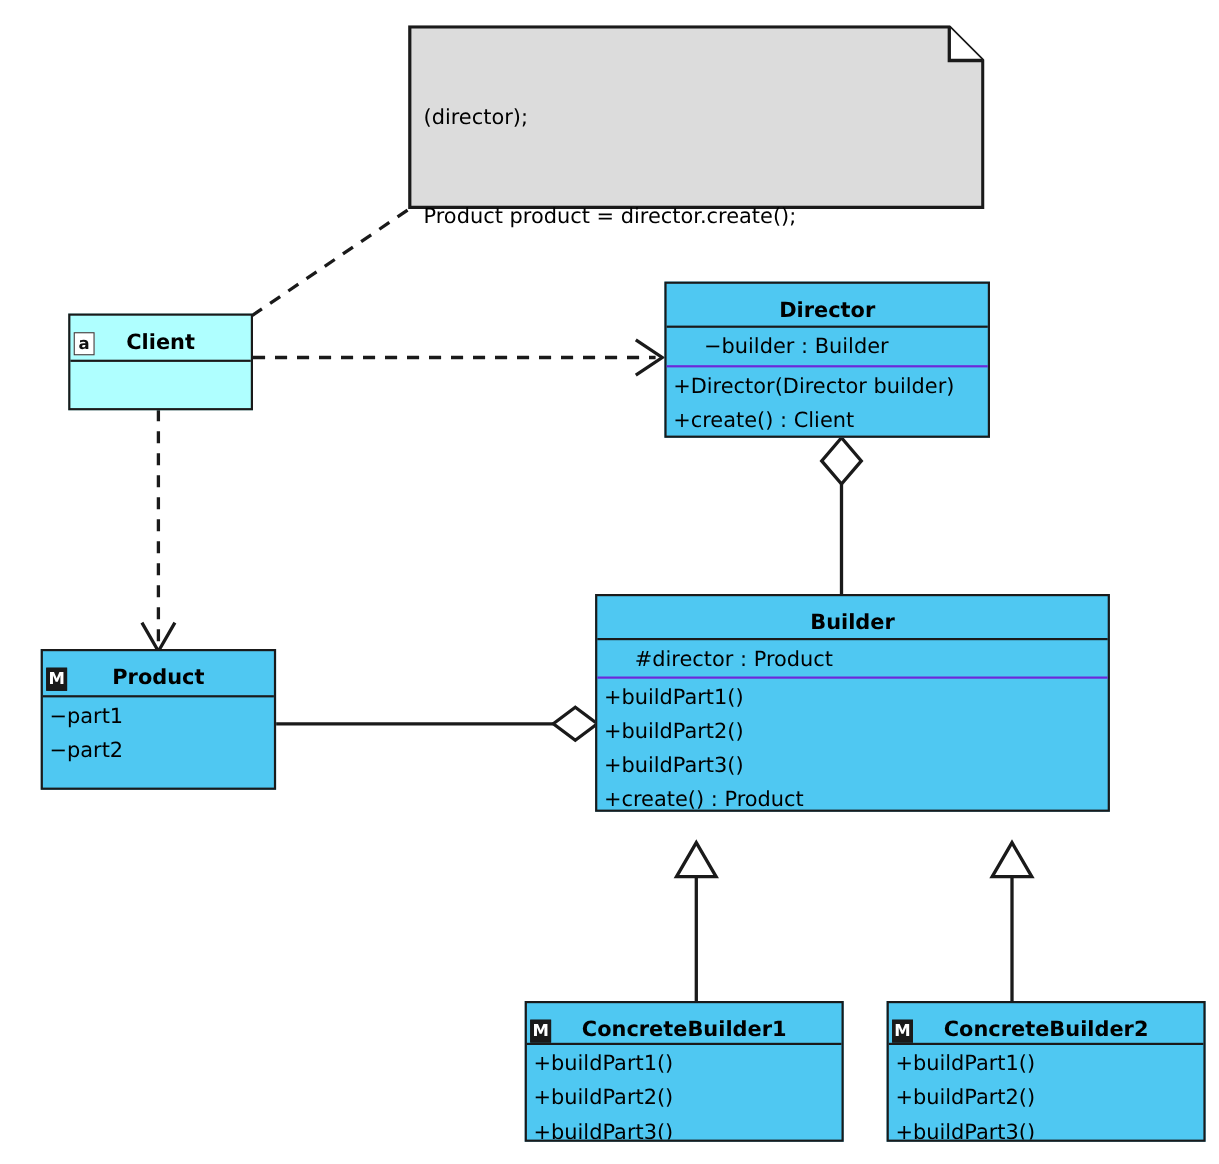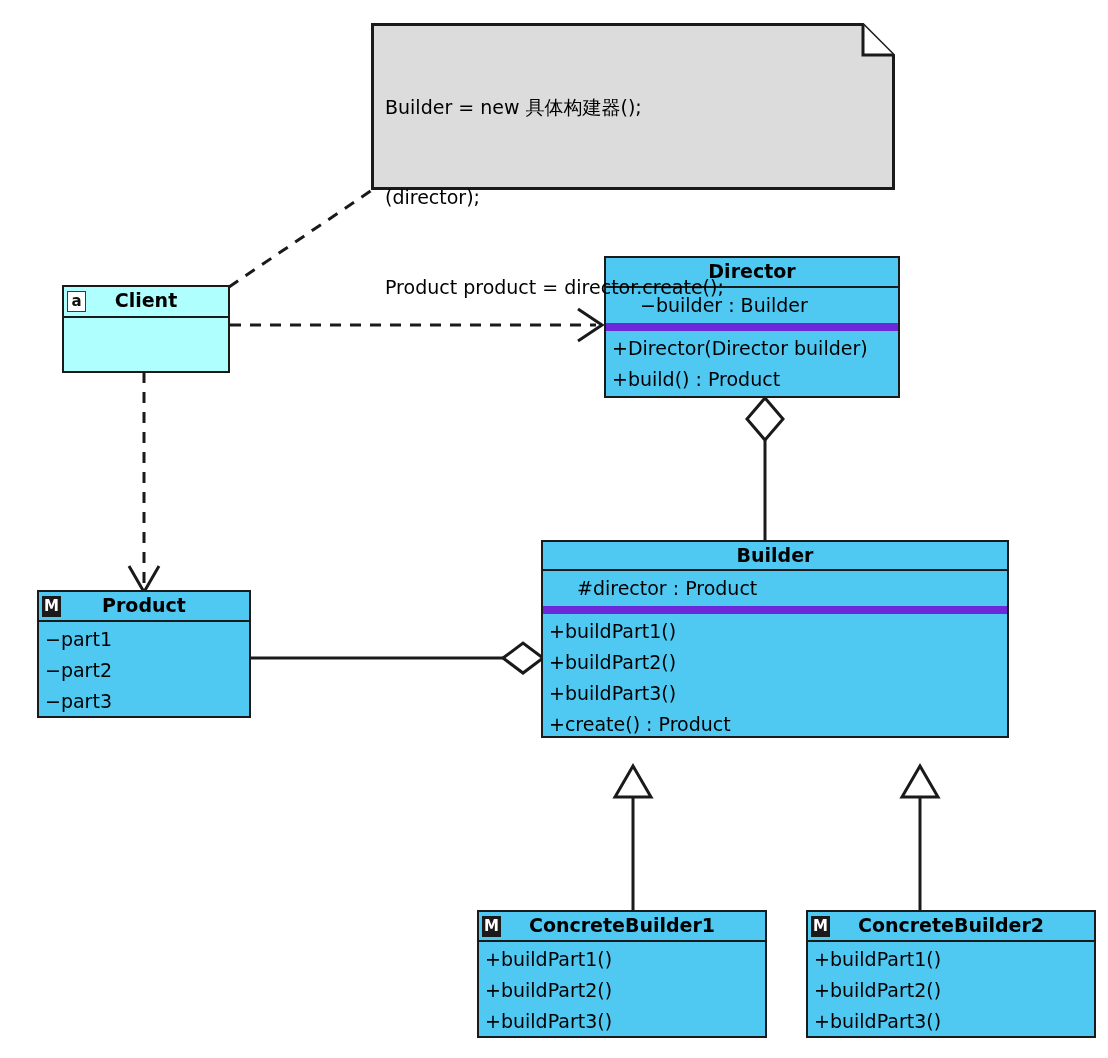--- a/index.html
+++ b/index.html
@@ -43,20 +43,21 @@
     height: 31px;
     line-height: 27px;
     text-align: center;
     font-weight: bold;
     font-size: 19px;
     color: #000000;
     border-bottom: 2px solid #1a1a1a;
     padding: 0 16px;
     white-space: nowrap;
     overflow: hidden;
+    margin-top: 11px;
   }
   .stereo-badge {
     position: absolute;
     left: 3px;
     top: 4px;
     width: 19px;
     height: 21px;
     background: #ffffff;
     border: 1px solid #3a3a3a;
     box-sizing: border-box;
@@ -75,21 +76,21 @@
   .class-section {
     box-sizing: border-box;
     padding: 2px 6px 3px 6px;
     font-size: 19px;
     line-height: 31px;
     color: #000000;
     white-space: nowrap;
     overflow: hidden;
   }
   .class-section.ruled {
-    border-bottom: 8px solid #6d28d9;
+    border-bottom: 2px solid #6d28d9;
     padding-left: 34px;
   }
   .class-section.grow {
     flex: 1 1 auto;
   }
   .member {
     display: block;
     height: 31px;
   }
 
@@ -144,21 +145,20 @@
     <line x1="920" y1="797" x2="920" y2="910" stroke="#1a1a1a" stroke-width="3"></line>
     <polygon points="920,766 938,797 902,797" fill="#ffffff" stroke="#1a1a1a" stroke-width="3"></polygon>
   </svg>
 
   <div class="uml-note" style="left:371px; top:23px; width:524px; height:167px; background:transparent;">
     <svg class="note-shape" viewBox="0 0 524 167" preserveAspectRatio="none" xmlns="http://www.w3.org/2000/svg">
       <path d="M1.5,1.5 H492 L522.5,32 V165.5 H1.5 Z" fill="#dcdcdc" stroke="#1a1a1a" stroke-width="3"></path>
       <path d="M492,1.5 V32 H522.5" fill="#ffffff" stroke="#1a1a1a" stroke-width="3"></path>
     </svg>
     <div class="note-text">
-      <span class="note-line">Builder = new 具体构建器();</span>
       <span class="note-line">(director);</span>
       <span class="note-line">Product product = director.create();</span>
     </div>
   </div>
 
   <div class="uml-class pale" style="left:62px; top:285px; width:168px; height:88px;">
     <div class="class-title">
       <span class="stereo-badge">a</span>
       <span>Client</span>
     </div>
@@ -167,21 +167,21 @@
 
   <div class="uml-class" style="left:604px; top:256px; width:296px; height:142px;">
     <div class="class-title">
       <span>Director</span>
     </div>
     <div class="class-section ruled">
       <span class="member">−builder : Builder</span>
     </div>
     <div class="class-section grow">
       <span class="member">+Director(Director builder)</span>
-      <span class="member">+build() : Product</span>
+      <span class="member">+create() : Client</span>
     </div>
   </div>
 
   <div class="uml-class" style="left:541px; top:540px; width:468px; height:198px;">
     <div class="class-title">
       <span>Builder</span>
     </div>
     <div class="class-section ruled">
       <span class="member">#director : Product</span>
     </div>
@@ -194,21 +194,20 @@
   </div>
 
   <div class="uml-class" style="left:37px; top:590px; width:214px; height:128px;">
     <div class="class-title">
       <span class="stereo-badge inverted">M</span>
       <span>Product</span>
     </div>
     <div class="class-section grow">
       <span class="member">−part1</span>
       <span class="member">−part2</span>
-      <span class="member">−part3</span>
     </div>
   </div>
 
   <div class="uml-class" style="left:477px; top:910px; width:290px; height:128px;">
     <div class="class-title">
       <span class="stereo-badge inverted">M</span>
       <span>ConcreteBuilder1</span>
     </div>
     <div class="class-section grow">
       <span class="member">+buildPart1()</span>

